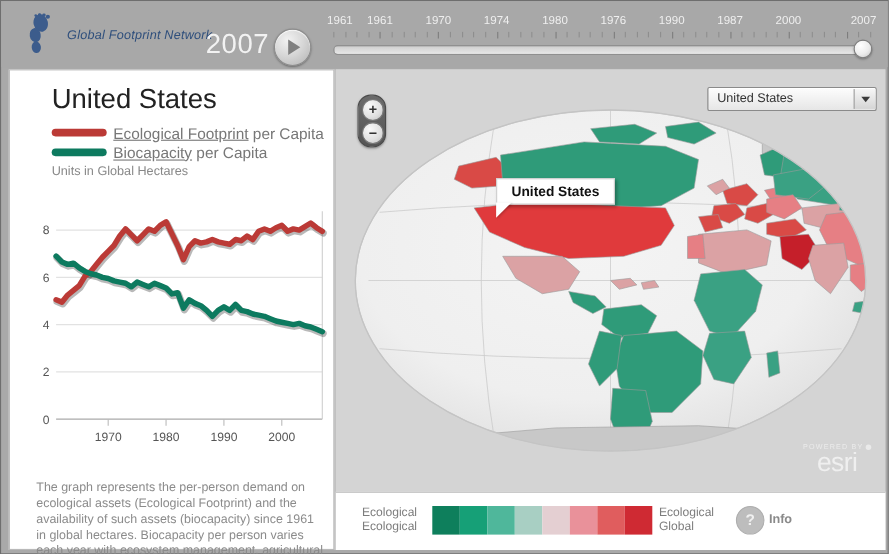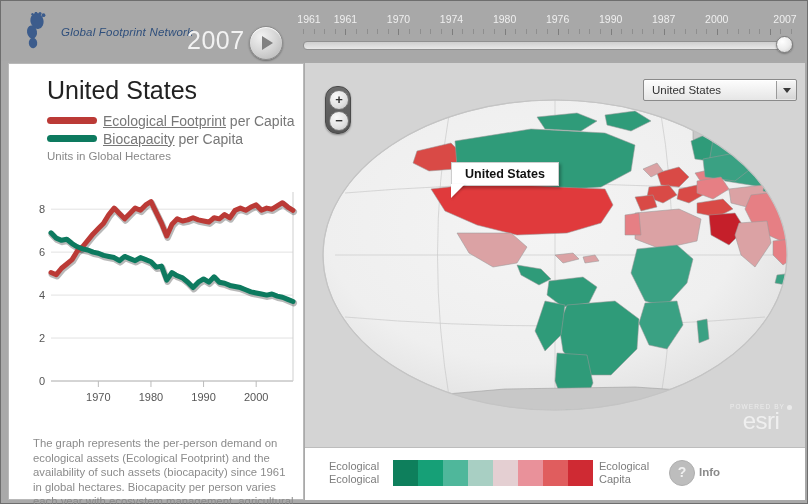--- a/index.html
+++ b/index.html
@@ -467,20 +467,20 @@
             <i style="background: rgb(22, 160, 119);"></i>
             <i style="background: rgb(79, 183, 155);"></i>
             <i style="background: rgb(168, 207, 195);"></i>
             <i style="background: rgb(228, 207, 210);"></i>
             <i style="background: rgb(233, 145, 154);"></i>
             <i style="background: rgb(224, 93, 94);"></i>
             <i style="background: rgb(207, 42, 51);"></i>
           </div>
         <div class="mf-label right">
           <span>Ecological</span><br>
-          <span>Capita</span>
+          <span>Global</span>
         </div>
         <div class="info-btn">?</div>
         <div class="info-text">Info</div>
       </div>
     </div>
   </div>
 </div>
 
 </body></html>

